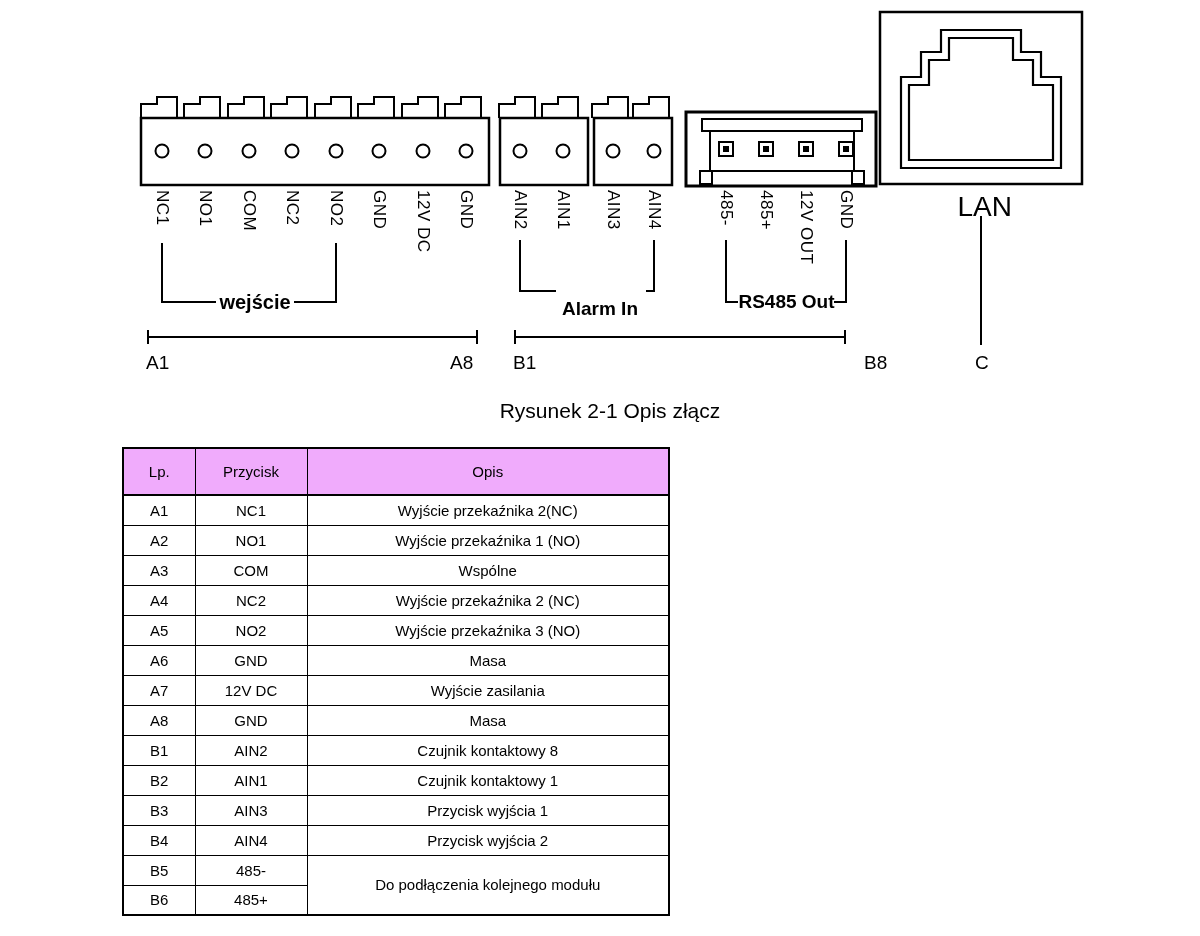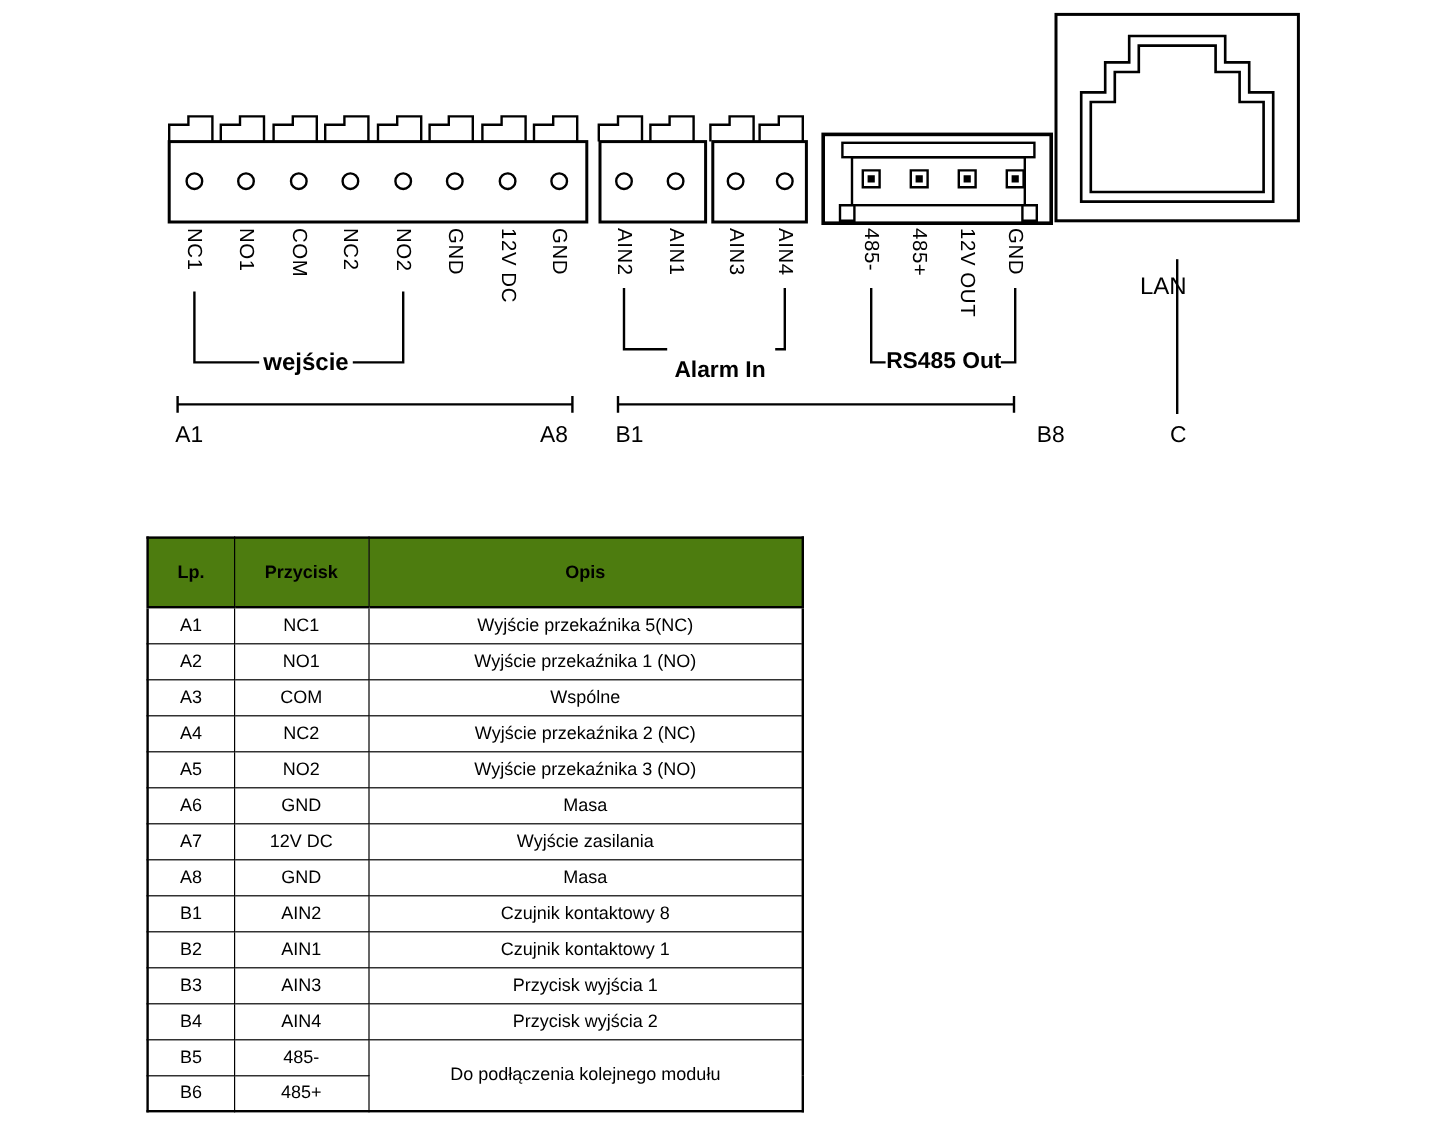--- a/index.html
+++ b/index.html
@@ -8,31 +8,31 @@
   .page { position:relative; width:1200px; height:936px; background:#fff; overflow:hidden; }
   .diagram-svg { position:absolute; left:0; top:0; }
   .vlabel {
     position:absolute; top:190px;
     writing-mode:vertical-rl; text-orientation:mixed;
     font-size:17px; line-height:20px; white-space:nowrap; letter-spacing:.5px;
   }
   .hlabel { position:absolute; font-size:19px; }
   .bracket-label { position:absolute; text-align:center; font-size:19px;font-weight:bold; }
   .bracket-label.big { font-size:20px; }
-  .lan-label { position:absolute; text-align:left; font-size:20px;margin-top:37px; }
+  .lan-label { position:absolute; text-align:right; font-size:28px; }
   .fig-title { position:absolute; left:350px; top:399px; width:520px; text-align:center; font-size:21px; }
   .conn-table {
     position:absolute; left:122px; top:447px; width:546px;
     border-collapse:collapse; table-layout:fixed; font-size:15px;
     border:2.5px solid #000;
   }
   .conn-table th, .conn-table td {
     border:1.6px solid #000; text-align:center; vertical-align:middle; padding:0;
   }
-  .conn-table th { background:#4d7c0f; height:58px; font-weight:bold; border-bottom:2.2px solid #000; }
+  .conn-table th { background:#f0abfc; height:47px; font-weight:normal; border-bottom:2.2px solid #000; }
   .conn-table td { height:30px; }
 </style>
 </head>
 <body>
 
 <div class="page">
 
   <svg class="diagram-svg" width="1200" height="440" viewBox="0 0 1200 440">
 
     <g stroke="#000" fill="none">
@@ -119,39 +119,40 @@
   <div class="bracket-label" style="left:545px; top:298px; width:110px">Alarm In</div>
   <div class="bracket-label" style="left:729px; top:291px; width:115px">RS485 Out</div>
   <div class="lan-label" style="left:950px; top:191px; width:62px">LAN</div>
 
   <div class="hlabel" style="left:146px; top:352px">A1</div>
   <div class="hlabel" style="left:450px; top:352px">A8</div>
   <div class="hlabel" style="left:513px; top:352px">B1</div>
   <div class="hlabel" style="left:864px; top:352px">B8</div>
   <div class="hlabel" style="left:975px; top:352px">C</div>
 
+  <div class="fig-title">Rysunek 2-1 Opis złącz</div>
 
   <table class="conn-table">
     <colgroup>
         <col style="width:72px">
         <col style="width:112px">
         <col style="width:362px">
       </colgroup>
     <thead>
       <tr>
         <th>Lp.</th>
         <th>Przycisk</th>
         <th>Opis</th>
       </tr>
     </thead>
     <tbody>
       <tr>
         <td>A1</td>
         <td>NC1</td>
-        <td>Wyjście przekaźnika 5(NC)</td>
+        <td>Wyjście przekaźnika 2(NC)</td>
       </tr>
       <tr>
         <td>A2</td>
         <td>NO1</td>
         <td>Wyjście przekaźnika 1 (NO)</td>
       </tr>
       <tr>
         <td>A3</td>
         <td>COM</td>
         <td>Wspólne</td>

